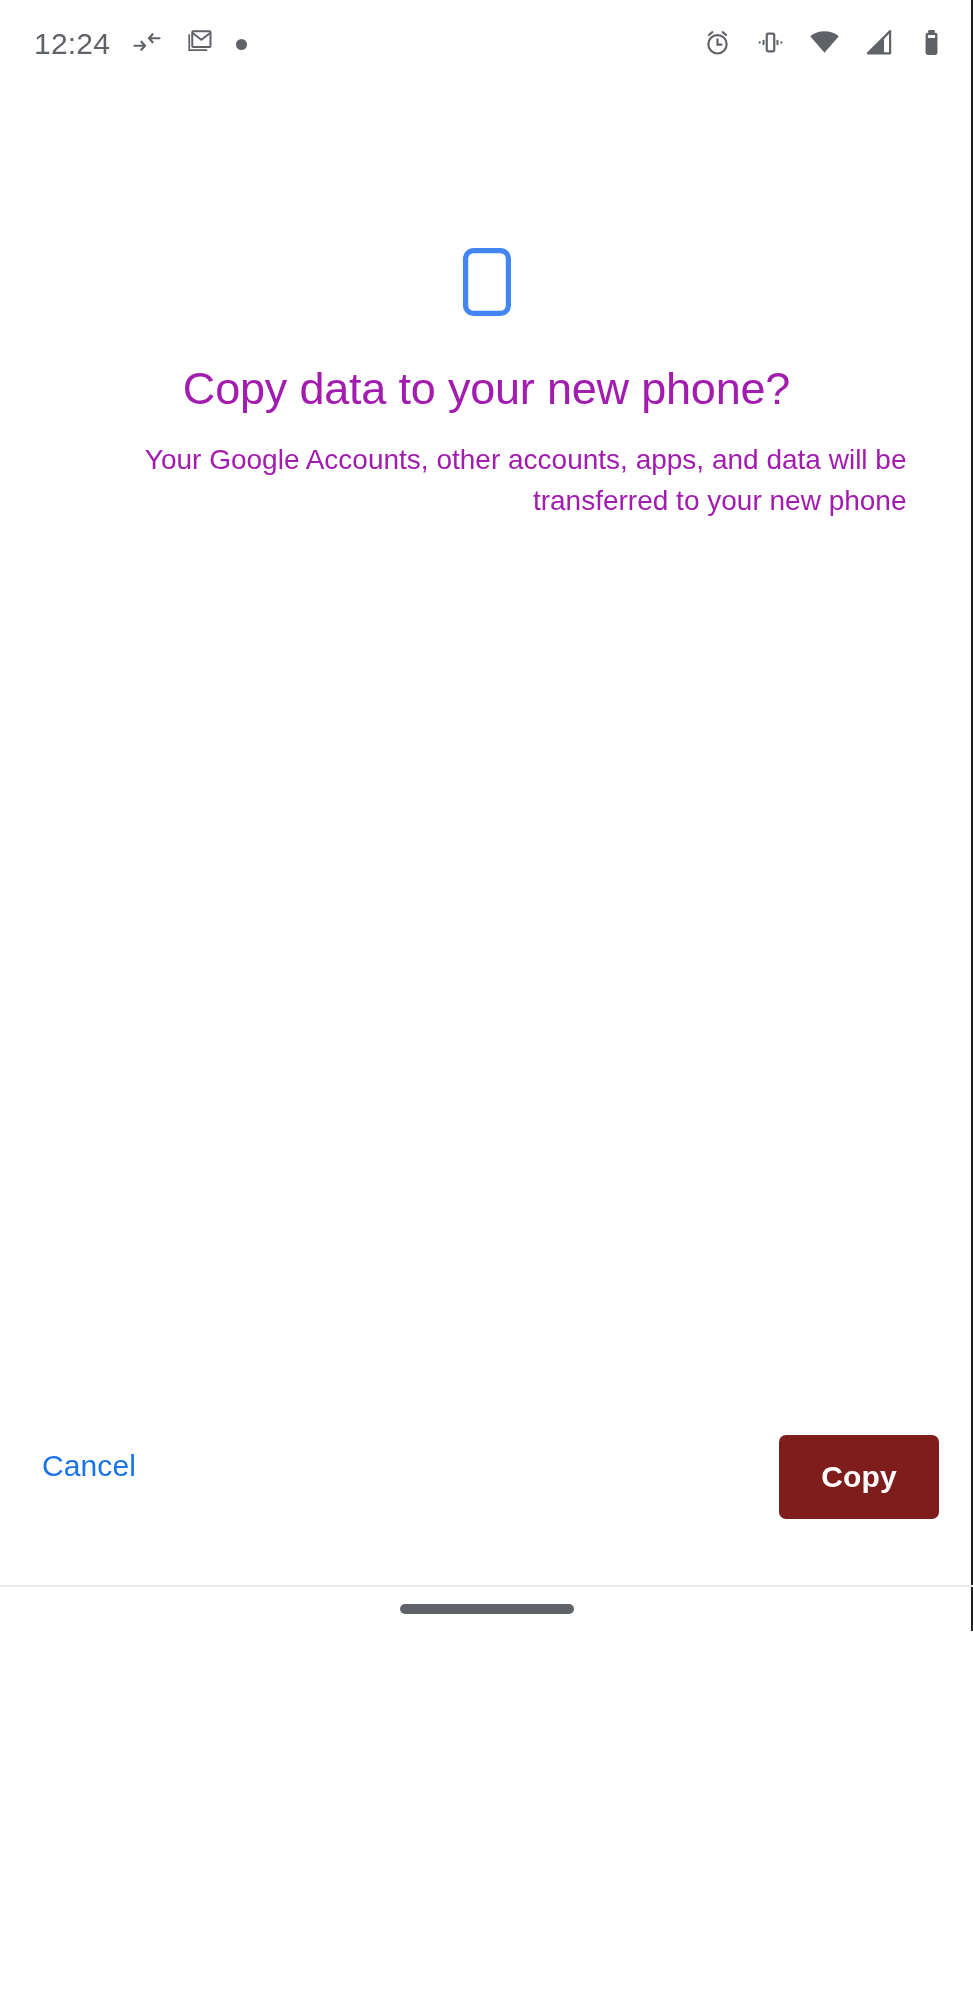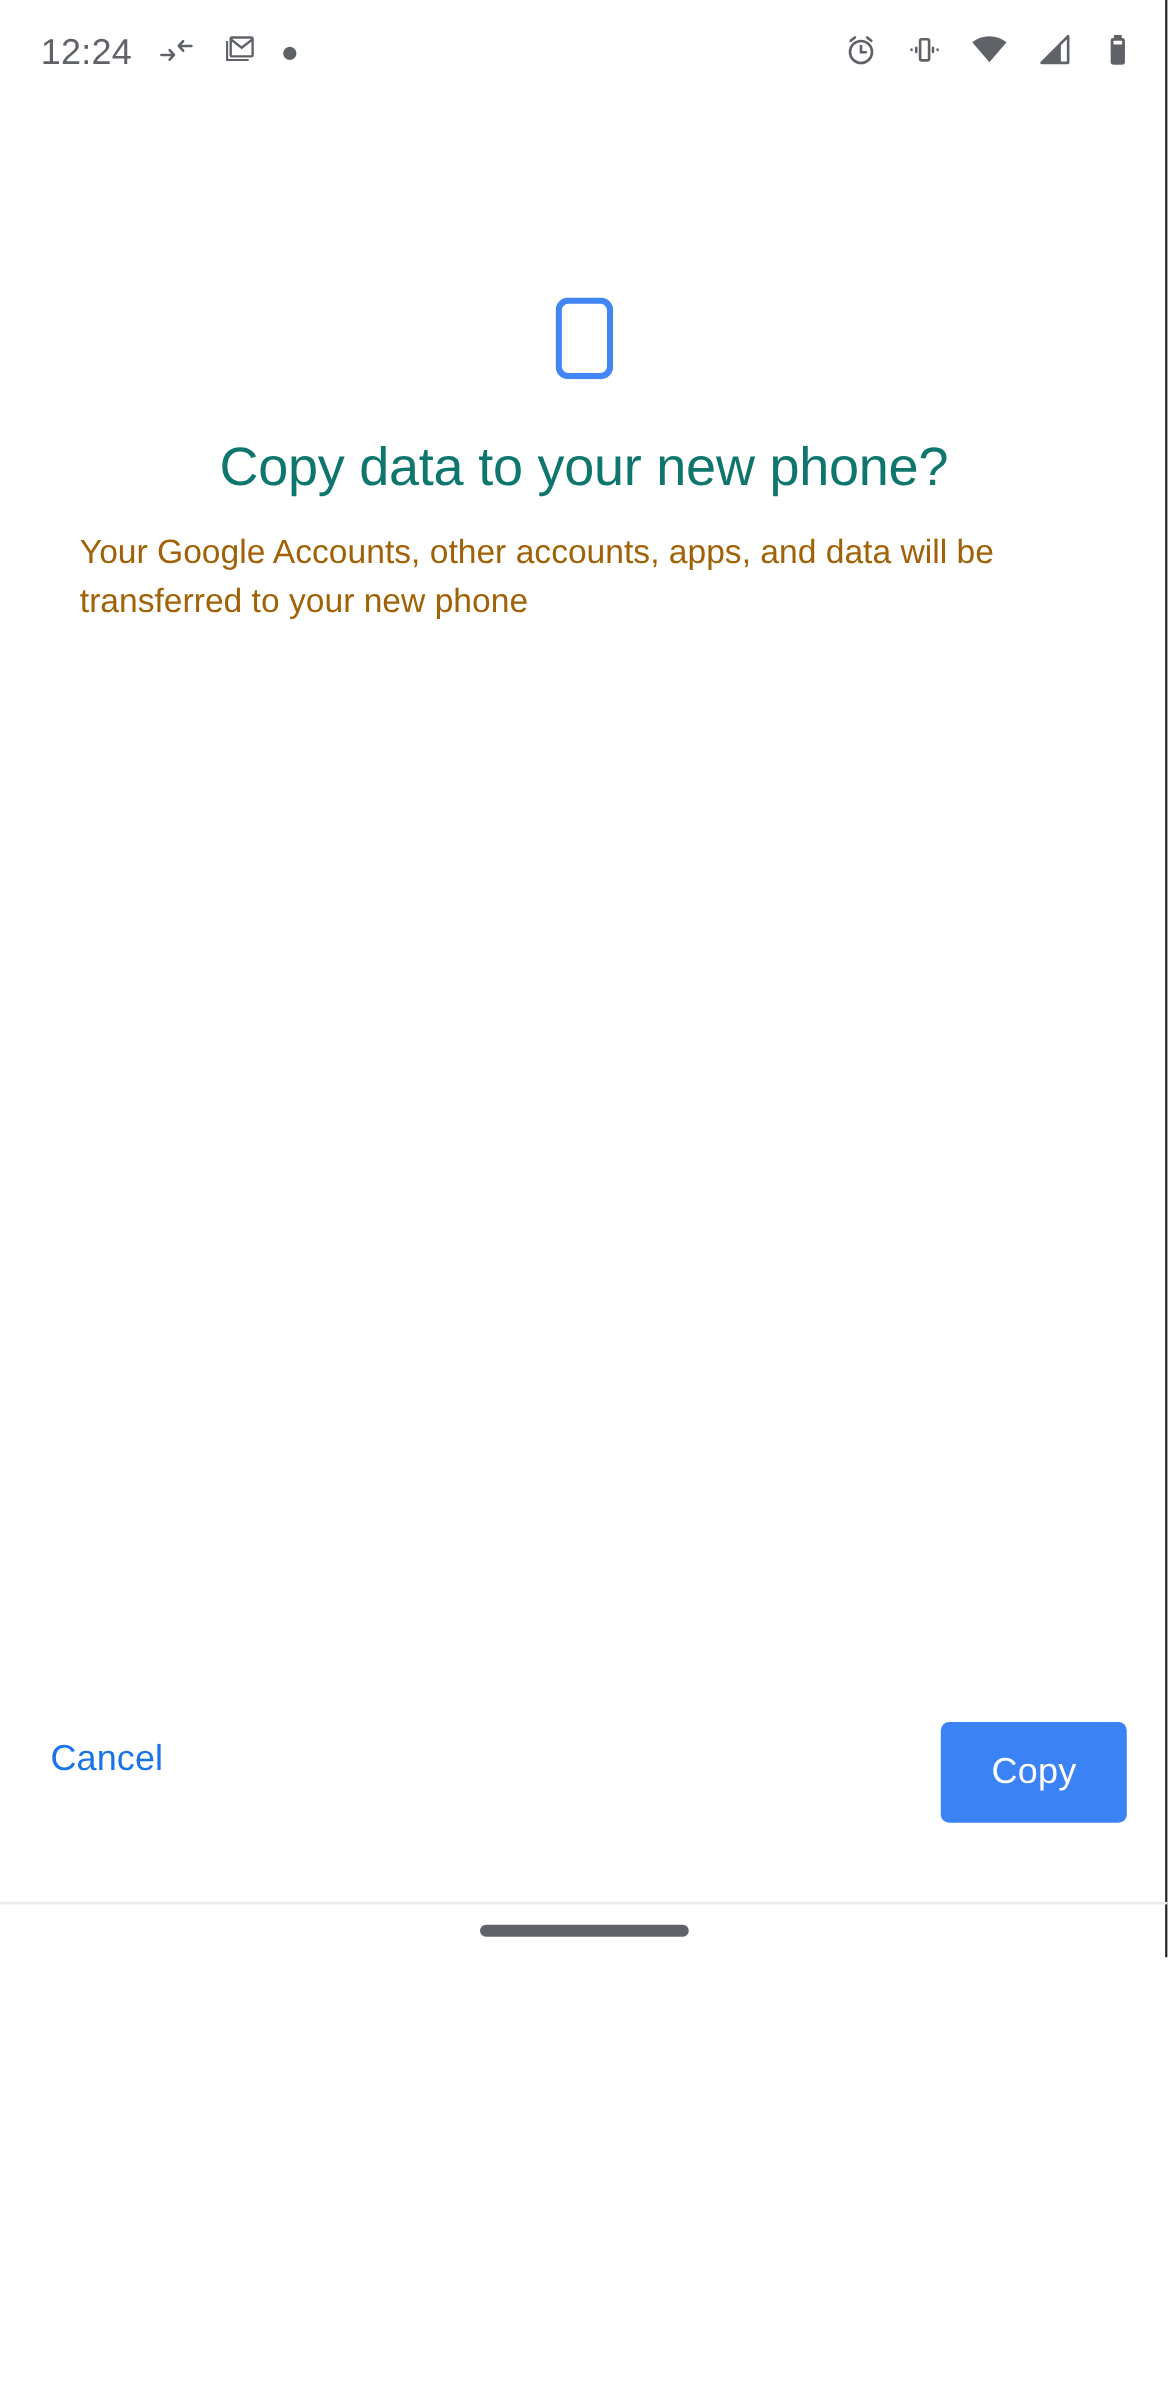--- a/index.html
+++ b/index.html
@@ -38,50 +38,50 @@
 
   
   #hero {
     position:absolute; top:0; left:0; width:973px;
     padding-top:248px;
     display:flex; flex-direction:column; align-items:center;
   }
   #phone-illustration { width:48px; height:68px; display:block; }
   #page-title {
     margin-top:47px;
-    font-size:45px; font-weight:400; color:#0f766e;
+    font-size:45px; font-weight:400; color:#a21caf;
     letter-spacing:-0.2px; text-align:center; line-height:1.15;
     white-space:nowrap;
   }
   #page-subtitle {
     margin-top:24px;
     width:840px;
-    font-size:28px; font-weight:400; color:#a16207;
-    text-align:left; line-height:1.47;
+    font-size:28px; font-weight:400; color:#a21caf;
+    text-align:right; line-height:1.47;
   }
 
   
   #action-bar {
     position:absolute; left:0; bottom:76px;
     width:973px; height:120px;
     display:flex; align-items:flex-start;
     padding:0 34px;
   }
   #cancel-button {
     background:none; border:none; cursor:pointer;
     font-family:inherit;
     font-size:30px; color:#1a73e8; font-weight:500;
     letter-spacing:0.1px;
     padding:14px 8px;
   }
   #copy-button {
     margin-left:auto;
-    background:#3b82f6; border:none; cursor:pointer;
+    background:#7f1d1d; border:none; cursor:pointer;
     font-family:inherit;
-    color:#ffffff; font-size:30px; font-weight:400;
+    color:#ffffff; font-size:30px; font-weight:700;
     letter-spacing:0.2px;
     border-radius:7px;
     padding:0 42px; height:84px;
     display:flex; align-items:center; justify-content:center;
   }
 
   
   #nav-divider {
     position:absolute; left:0; bottom:44px;
     width:973px; height:2px; background:#e8eaed;

